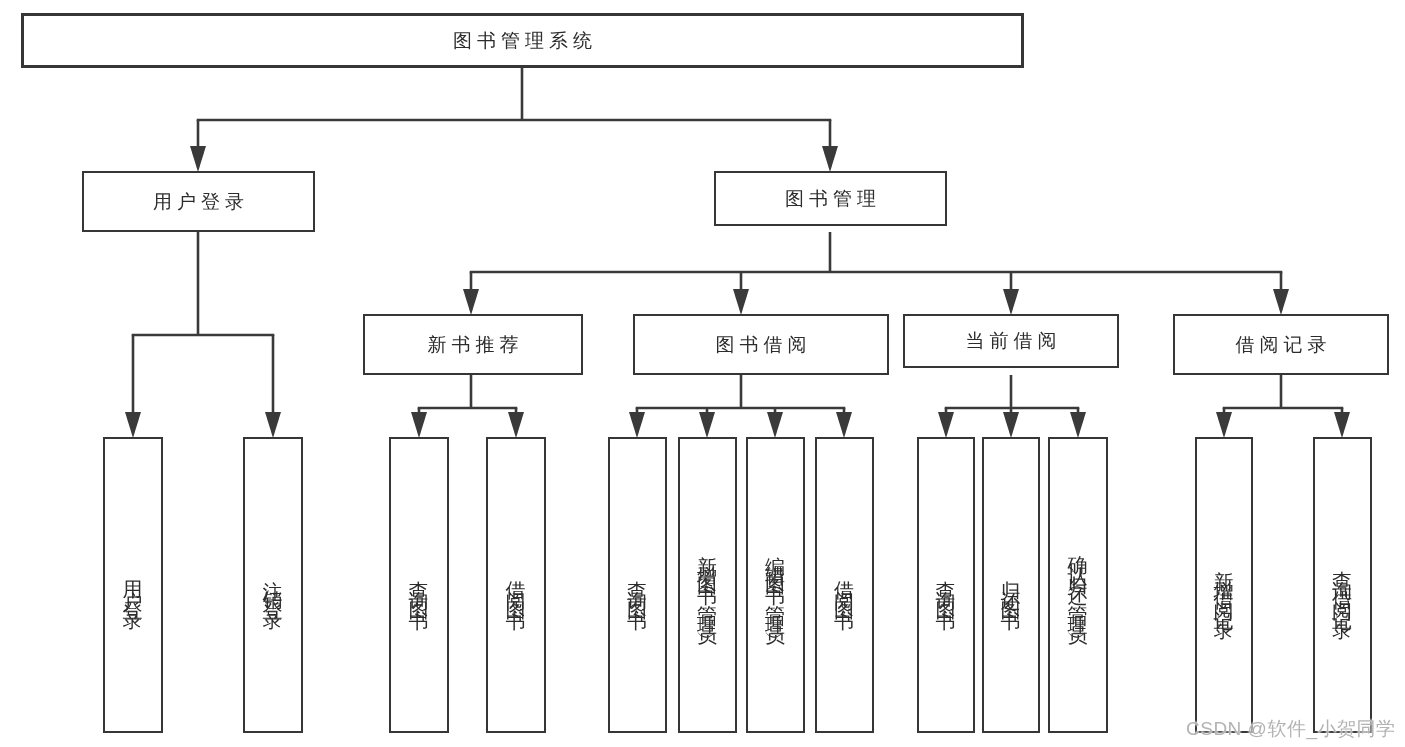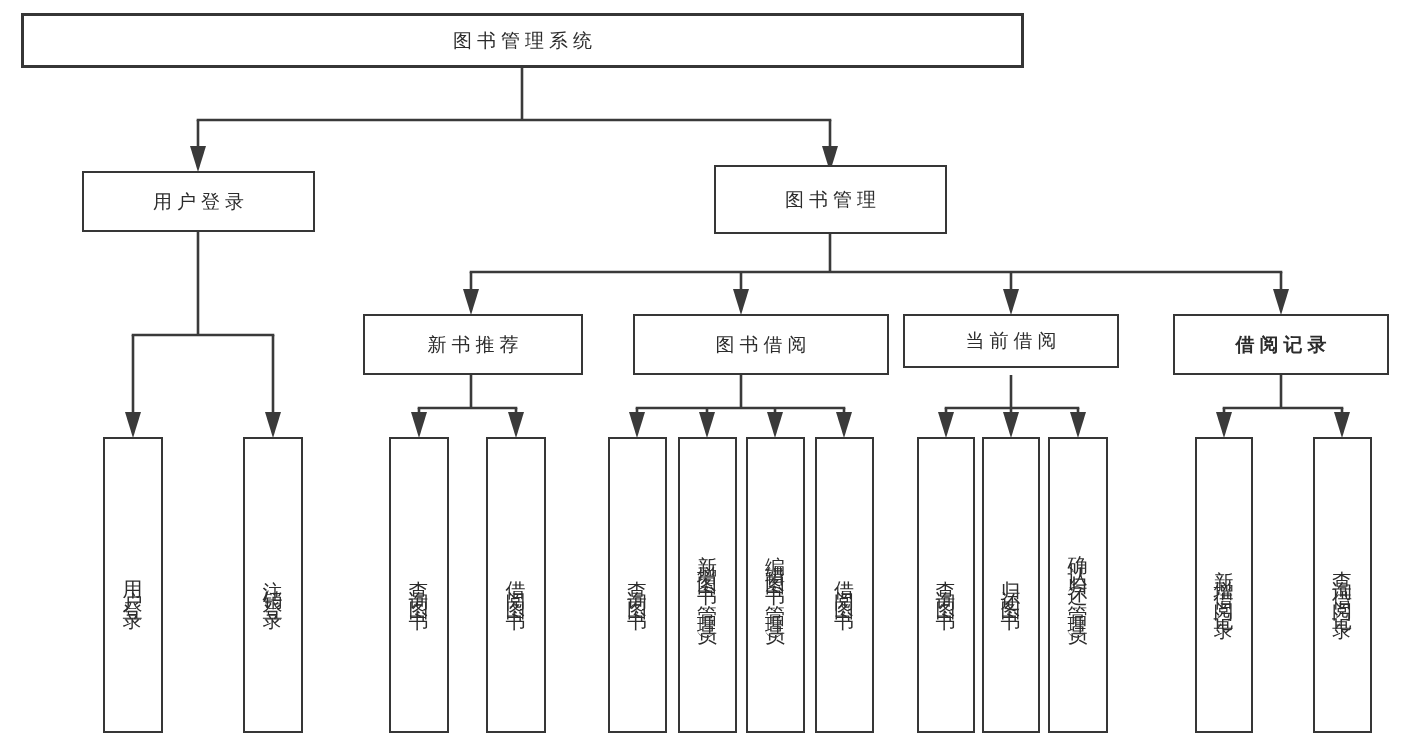--- a/index.html
+++ b/index.html
@@ -33,25 +33,25 @@
   .node.v .txt {
     writing-mode: vertical-rl;
     text-orientation: mixed;
     font-size: 20px;
     letter-spacing: 10px;
     line-height: 1;
   }
   
   .n-root { left: 21px;  top: 13px;  width: 1003px; height: 55px; border-width: 3px; }
   .n-l2-0 { left: 82px;  top: 171px; width: 233px;  height: 61px; }
-  .n-l2-1 { left: 714px; top: 165px; width: 233px;  height: 69px; }
+  .n-l2-1 { left: 714px; top: 171px; width: 233px;  height: 55px; }
   .n-l3-0 { left: 363px; top: 314px; width: 220px;  height: 61px; }
   .n-l3-1 { left: 633px; top: 314px; width: 256px;  height: 61px; }
   .n-l3-2 { left: 903px; top: 314px; width: 216px;  height: 54px; }
-  .n-l3-3 { left: 1173px;top: 314px; width: 216px;  height: 61px; font-weight: bold; }
+  .n-l3-3 { left: 1173px;top: 314px; width: 216px;  height: 61px; }
   .leaf   { top: 437px; height: 296px; }
   .n-ul-0 { left: 103px;  width: 60px; }
   .n-ul-1 { left: 243px;  width: 60px; }
   .n-nb-0 { left: 389px;  width: 60px; }
   .n-nb-1 { left: 486px;  width: 60px; }
   .n-bb-0 { left: 608px;  width: 59px; }
   .n-bb-1 { left: 678px;  width: 59px; }
   .n-bb-2 { left: 746px;  width: 59px; }
   .n-bb-3 { left: 815px;  width: 59px; }
   .n-cb-0 { left: 917px;  width: 58px; }
@@ -191,14 +191,15 @@
     <span class="txt">确认归还（管理员）</span>
   </div>
 
   <div class="node v leaf n-br-0">
     <span class="txt">新增借阅记录</span>
   </div>
   <div class="node v leaf n-br-1">
     <span class="txt">查询借阅记录</span>
   </div>
 
+  <div class="watermark">CSDN @软件_小贺同学</div>
 
 </div>
 
 </body></html>

